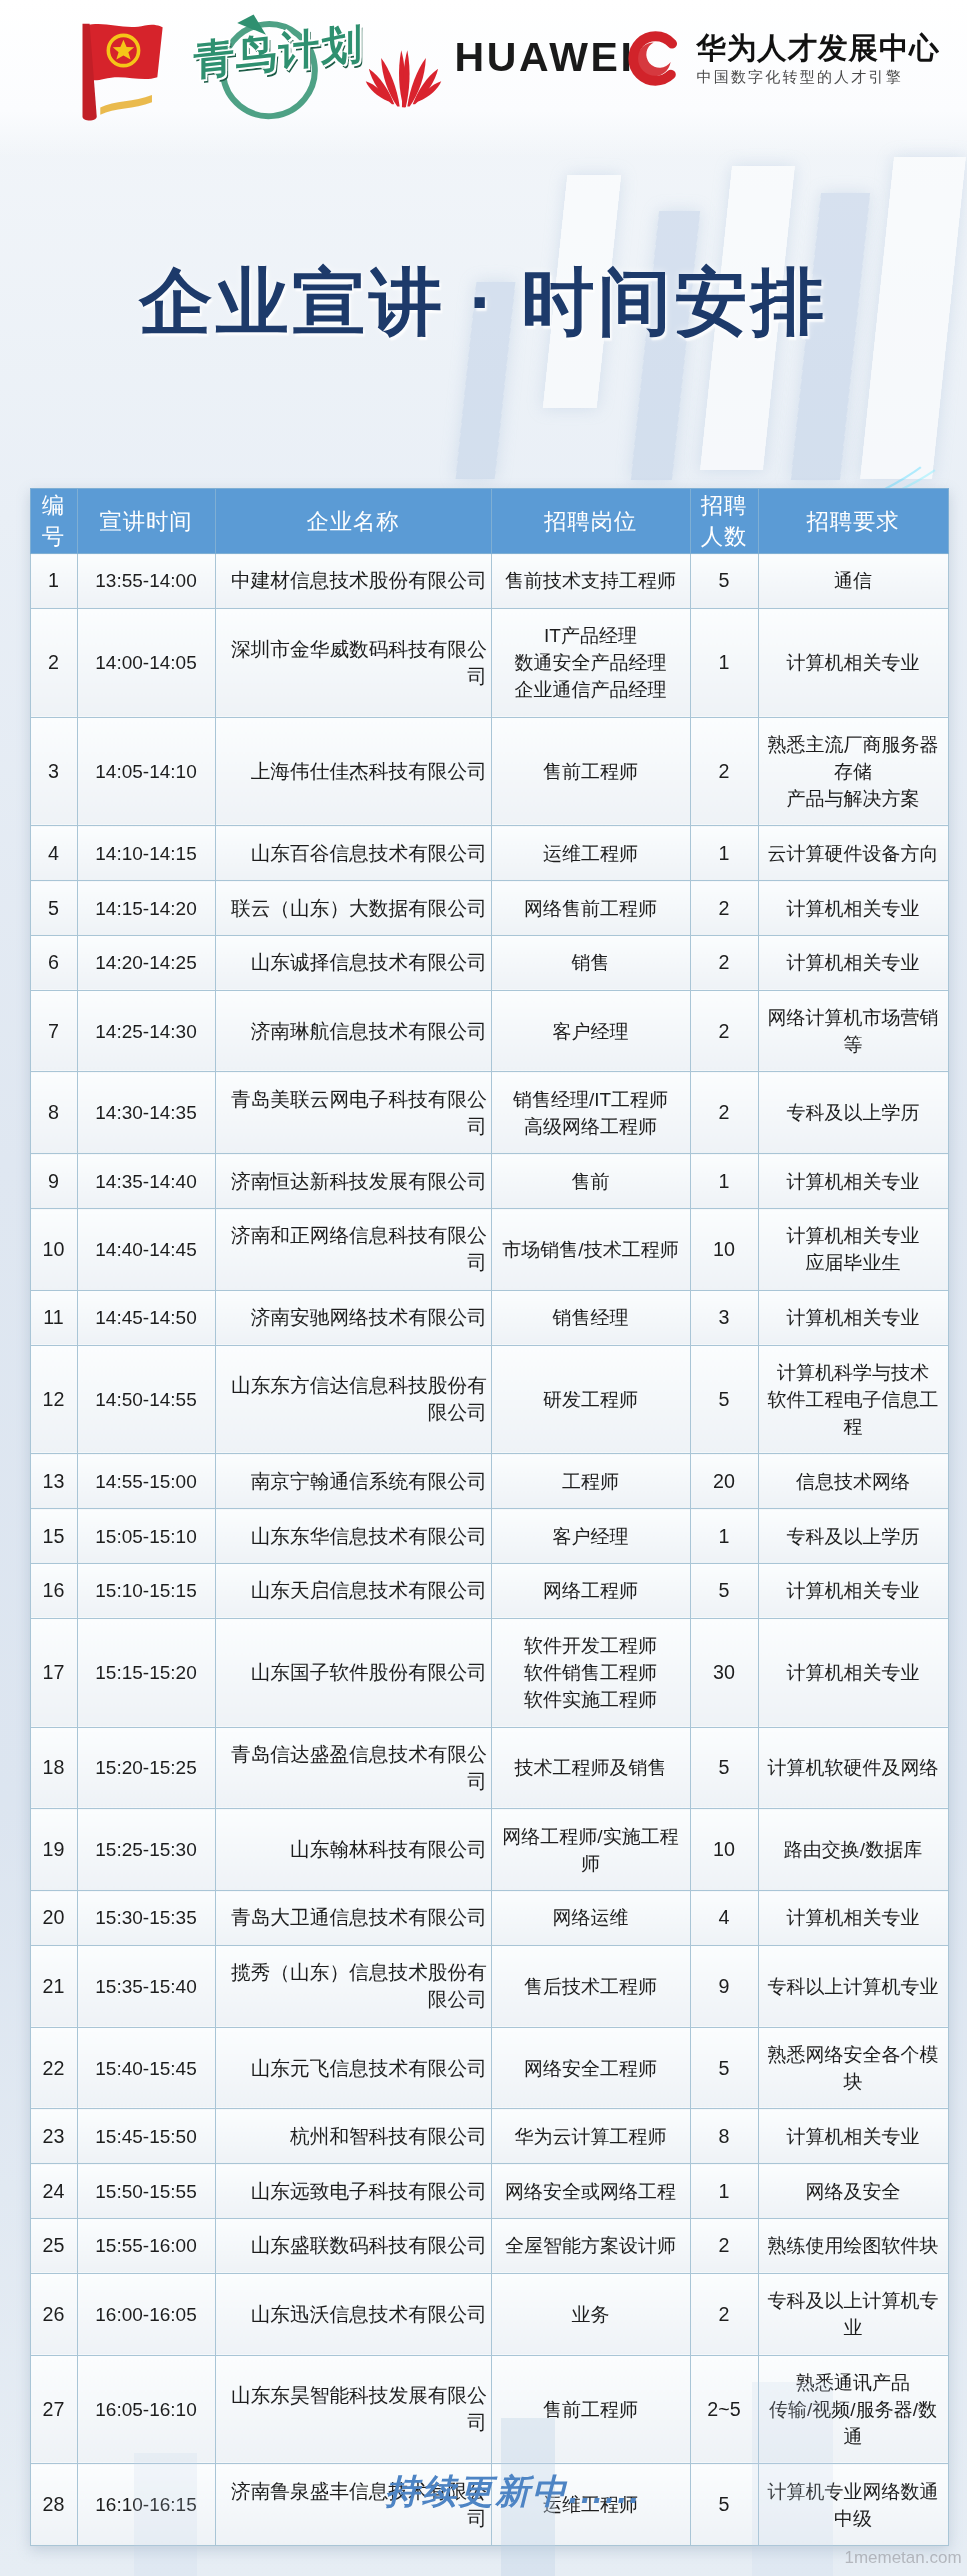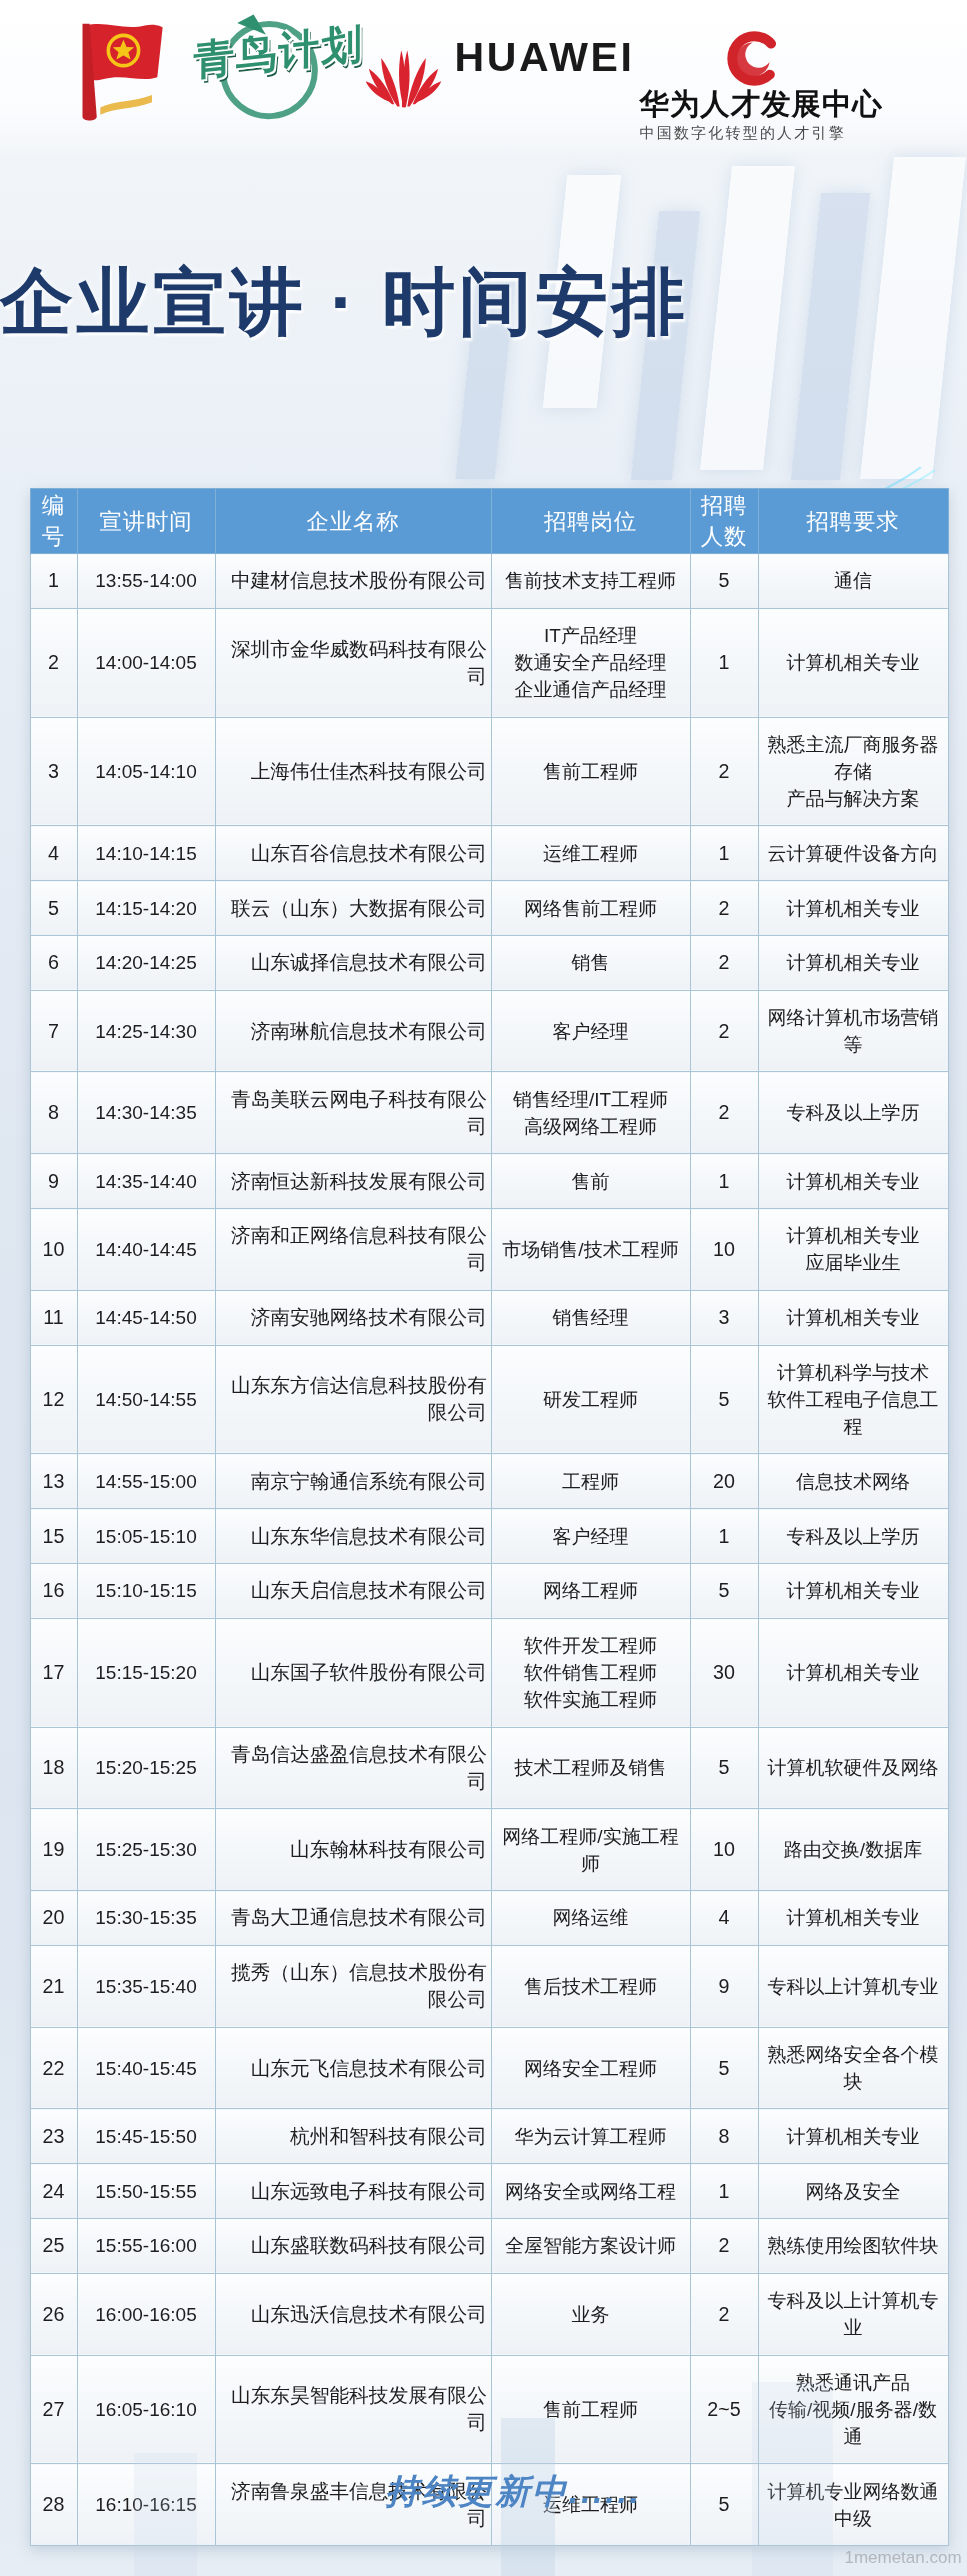--- a/index.html
+++ b/index.html
@@ -18,35 +18,35 @@
   .logo-qingniao{position:absolute;left:193px;top:25px;transform:rotate(-6deg);}
   .qn-ring{position:absolute;left:25px;top:-5.4px;width:86px;height:86px;border:6.3px solid #2f9070;border-radius:50%;opacity:.85;}
   .qn-bird{position:absolute;left:49px;top:-12.5px;width:0;height:0;border-left:12.5px solid transparent;border-right:19.7px solid transparent;border-bottom:14.3px solid #2f9070;transform:rotate(28deg);}
   .qn-text{
     position:relative;font-size:41px;font-weight:900;color:#2f9070;letter-spacing:1.8px;
     text-shadow:-1.8px -1.8px 0 #fff,1.8px -1.8px 0 #fff,-1.8px 1.8px 0 #fff,1.8px 1.8px 0 #fff,2.7px 3.6px 0 #1d5c47;
     transform:skewX(-6deg);
   }
   .logo-huawei{position:absolute;left:365px;top:34px;display:flex;align-items:flex-start;}
   .hw-word{font-size:41px;font-weight:700;color:#1a1a1a;letter-spacing:2.7px;margin-left:12.5px;}
-  .logo-talent{position:absolute;left:627px;top:30px;display:flex;align-items:center;flex-direction:column;}
+  .logo-talent{position:absolute;left:627px;top:30px;display:flex;align-items:center;}
   .talent-text{margin-left:12.5px;}
   .talent-title{font-size:29.5px;font-weight:900;color:#111;letter-spacing:0.9px;line-height:34px;}
   .talent-sub{font-size:15px;color:#4a4a4a;letter-spacing:2.2px;margin-top:3px;}
   
   .hero{position:absolute;top:157px;left:0;width:967px;height:327px;}
   .bldg{position:absolute;background:rgba(255,255,255,.55);box-shadow:0 0 16px rgba(160,185,215,.35);transform:skewX(-6deg);}
   .bldg.b2{background:rgba(173,195,224,.38);}
   .streak{position:absolute;border-radius:50%;border-bottom:3.6px solid rgba(90,220,255,.45);border-left:2.7px solid transparent;border-right:2.7px solid transparent;transform:rotate(-7deg);}
   .hero-ict{
     position:absolute;right:27px;top:49px;font-size:152px;font-weight:900;font-style:italic;
     color:rgba(120,170,220,.28);letter-spacing:7.2px;
   }
   .hero-title{
-    position:absolute;top:97px;left:0;width:100%;
+    position:absolute;top:97px;left:0;width:100%;text-align:center;
     font-size:73px;font-weight:900;color:#1d3a6a;letter-spacing:3.6px;
     text-shadow:1.8px 2.7px 1.8px rgba(255,255,255,.8),0 0 9px rgba(255,255,255,.6);
   }
   
   .table-wrap{position:absolute;left:29.5px;top:488px;width:917px;}
   table{border-collapse:collapse;width:917px;table-layout:fixed;
     border:1.8px solid #6f9cbc;box-shadow:0 3.6px 12.5px rgba(90,120,150,.25);}
   th{
     background:#5b9bd5;color:#fff;font-size:22.4px;font-weight:400;letter-spacing:0.9px;
     height:57px;border:0.9px solid #7fafd4;

